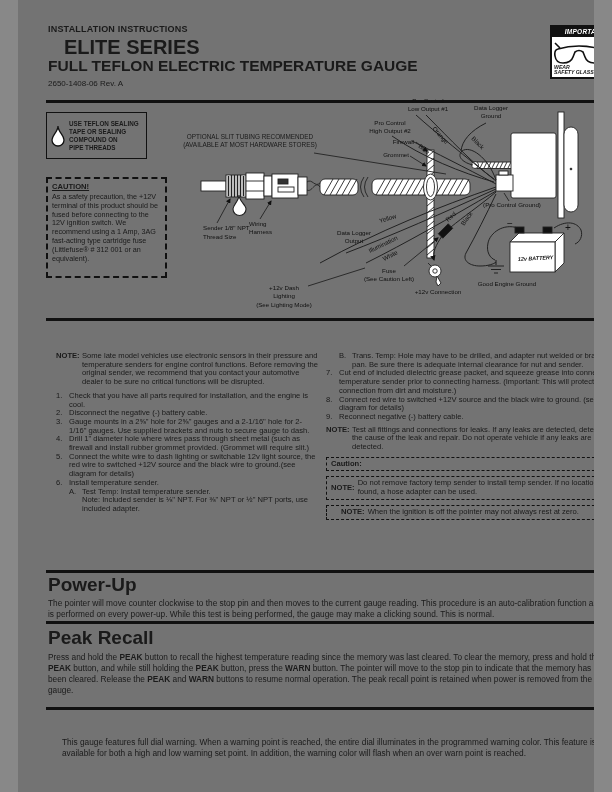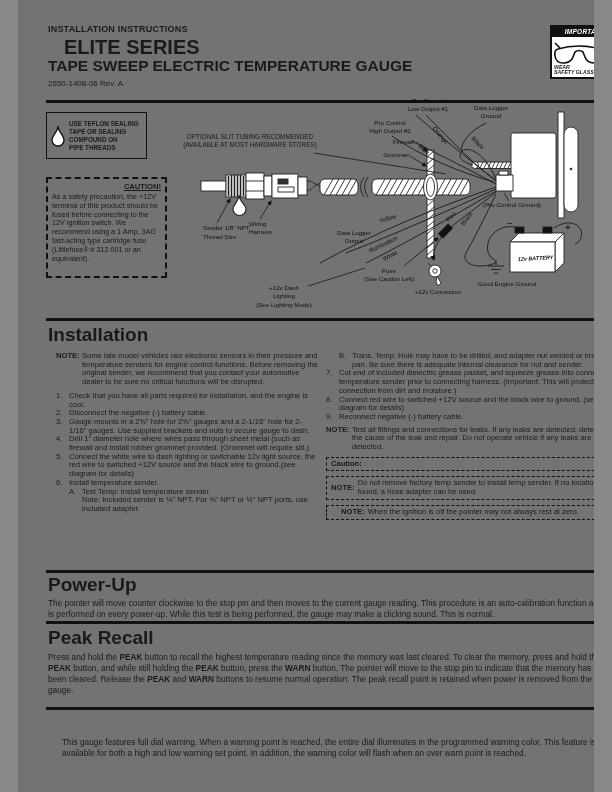--- a/index.html
+++ b/index.html
@@ -16,21 +16,21 @@
   
   .badge{top:25px;left:532px;width:66px;height:50px;border:2px solid #111;background:#fff;}
   .badge-top{height:10px;background:#111;color:#fff;font-size:6.5px;font-weight:bold;
              font-style:italic;text-align:center;line-height:10px;letter-spacing:.3px;}
   .badge-cap{position:absolute;left:2px;bottom:1px;font-size:5.2px;font-weight:bold;
              font-style:italic;line-height:5.6px;}
   
   .teflon{top:112px;left:28px;width:99px;height:45px;border:1.5px solid #111;display:flex;align-items:center;}
   .teflon-txt{font-size:6.3px;font-weight:bold;line-height:8px;}
   .caution{top:177px;left:28px;width:121px;height:101px;border:2px dashed #111;padding:2px 4px;box-sizing:border-box;}
-  .caution-title{text-align:right;font-size:7.6px;font-weight:bold;text-decoration:underline;margin:1px 0 2px;}
+  .caution-title{text-align:left;font-size:7.6px;font-weight:bold;text-decoration:underline;margin:1px 0 2px;}
   .caution-body{font-size:7.2px;line-height:8.8px;}
   .slit{top:133px;left:156px;width:152px;text-align:center;font-size:6.4px;line-height:8px;}
   
   .sec-head{font-size:19px;font-weight:bold;}
   .col{position:absolute;font-size:7.6px;line-height:8.7px;}
   .note-row{display:flex;margin-bottom:5px;}
   .note-lbl{font-weight:bold;width:26px;flex:none;}
   .li{display:flex;}
   .li .n{width:13px;flex:none;}
   .li .t{flex:1;}
@@ -43,21 +43,21 @@
   .body-par{font-size:8.3px;line-height:11px;}
   svg text{font-family:"Liberation Sans","DejaVu Sans",sans-serif;}
 </style>
 </head>
 <body>
 
 <div class="page">
 
   <div class="abs hdr-eyebrow">INSTALLATION INSTRUCTIONS</div>
   <div class="abs hdr-t1">ELITE SERIES</div>
-  <div class="abs hdr-t2">TAPE SWEEP ELECTRIC TEMPERATURE GAUGE</div>
+  <div class="abs hdr-t2">FULL TEFLON ELECTRIC TEMPERATURE GAUGE</div>
   <div class="abs hdr-pn">2650-1408-06 Rev. A</div>
 
   <div class="abs badge">
     <div class="badge-top">IMPORTANT</div>
     <svg width="62" height="34" viewBox="0 0 62 34">
       <g fill="none" stroke="#111" stroke-width="1.6">
         <path d="M6,12 q-4,1 -3,7 q1,7 8,7 q8,0 10,-6 l2,-5 q4,-3 8,0 l2,5 q2,6 10,6 q7,0 8,-7 q1,-6 -3,-7 q-10,-3 -21,-3 q-11,0 -21,3 z"></path>
         <path d="M44,11 l12,-6 M8,11 l-5,-5"></path>
       </g>
     </svg>
@@ -227,21 +227,20 @@
       <text x="266" y="203" text-anchor="middle">Lighting</text>
       <text x="266" y="212" text-anchor="middle">(See Lighting Mode)</text>
       <text transform="translate(500,166) rotate(-3)" font-size="5.4" font-weight="bold" font-style="italic">12v BATTERY</text>
       <text x="489" y="132" font-size="10">−</text>
       <text x="547" y="136" font-size="10">+</text>
     </g>
   </svg>
 
   <div class="rule" style="top:318px;"></div>
 
-  <div class="abs sec-head" style="top:324px;left:30px;">Installation</div>
 
   <div class="col" style="top:352px;left:38px;width:262px;">
     <div class="note-row">
       <span class="note-lbl">NOTE:</span>
       <span>Some late model vehicles use electronic sensors in their pressure and temperature senders for engine control functions.  Before removing the original sender, we recommend that you contact your automotive dealer to be sure no critical functions will be disrupted.</span>
     </div>
     <div class="li">
         <span class="n">1.</span>
         <span class="t">Check that you have all parts required for installation, and the engine is cool.</span>
       </div>

